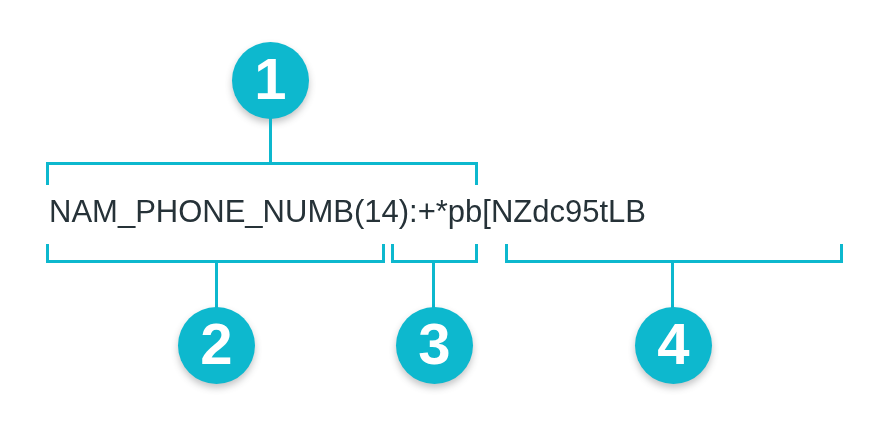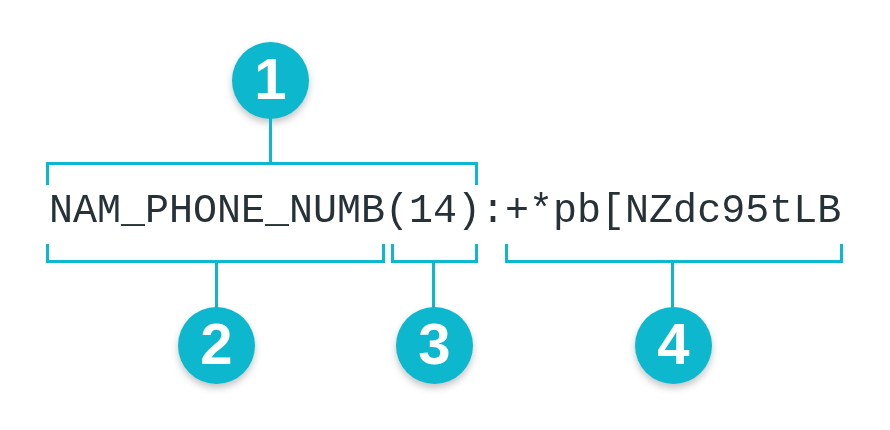--- a/index.html
+++ b/index.html
@@ -9,22 +9,22 @@
     height: 430px;
     background: #ffffff;
     overflow: hidden;
   }
 
   
   .code-line {
     position: absolute;
     left: 49px;
     top: 190px;
-    font-family: Liberation Mono, monospace;
-    font-size: 40px;
+    font-family: Liberation Sans, sans-serif;
+    font-size: 31px;
     line-height: 44px;
     color: #263238;
     white-space: pre;
     letter-spacing: 0;
   }
   .code-line span { color: #263238; }
 
   
   .bracket { position: absolute; box-sizing: border-box; border: 3px solid #0db8ce; }
   .bracket.top-open   { border-bottom: none; }  

